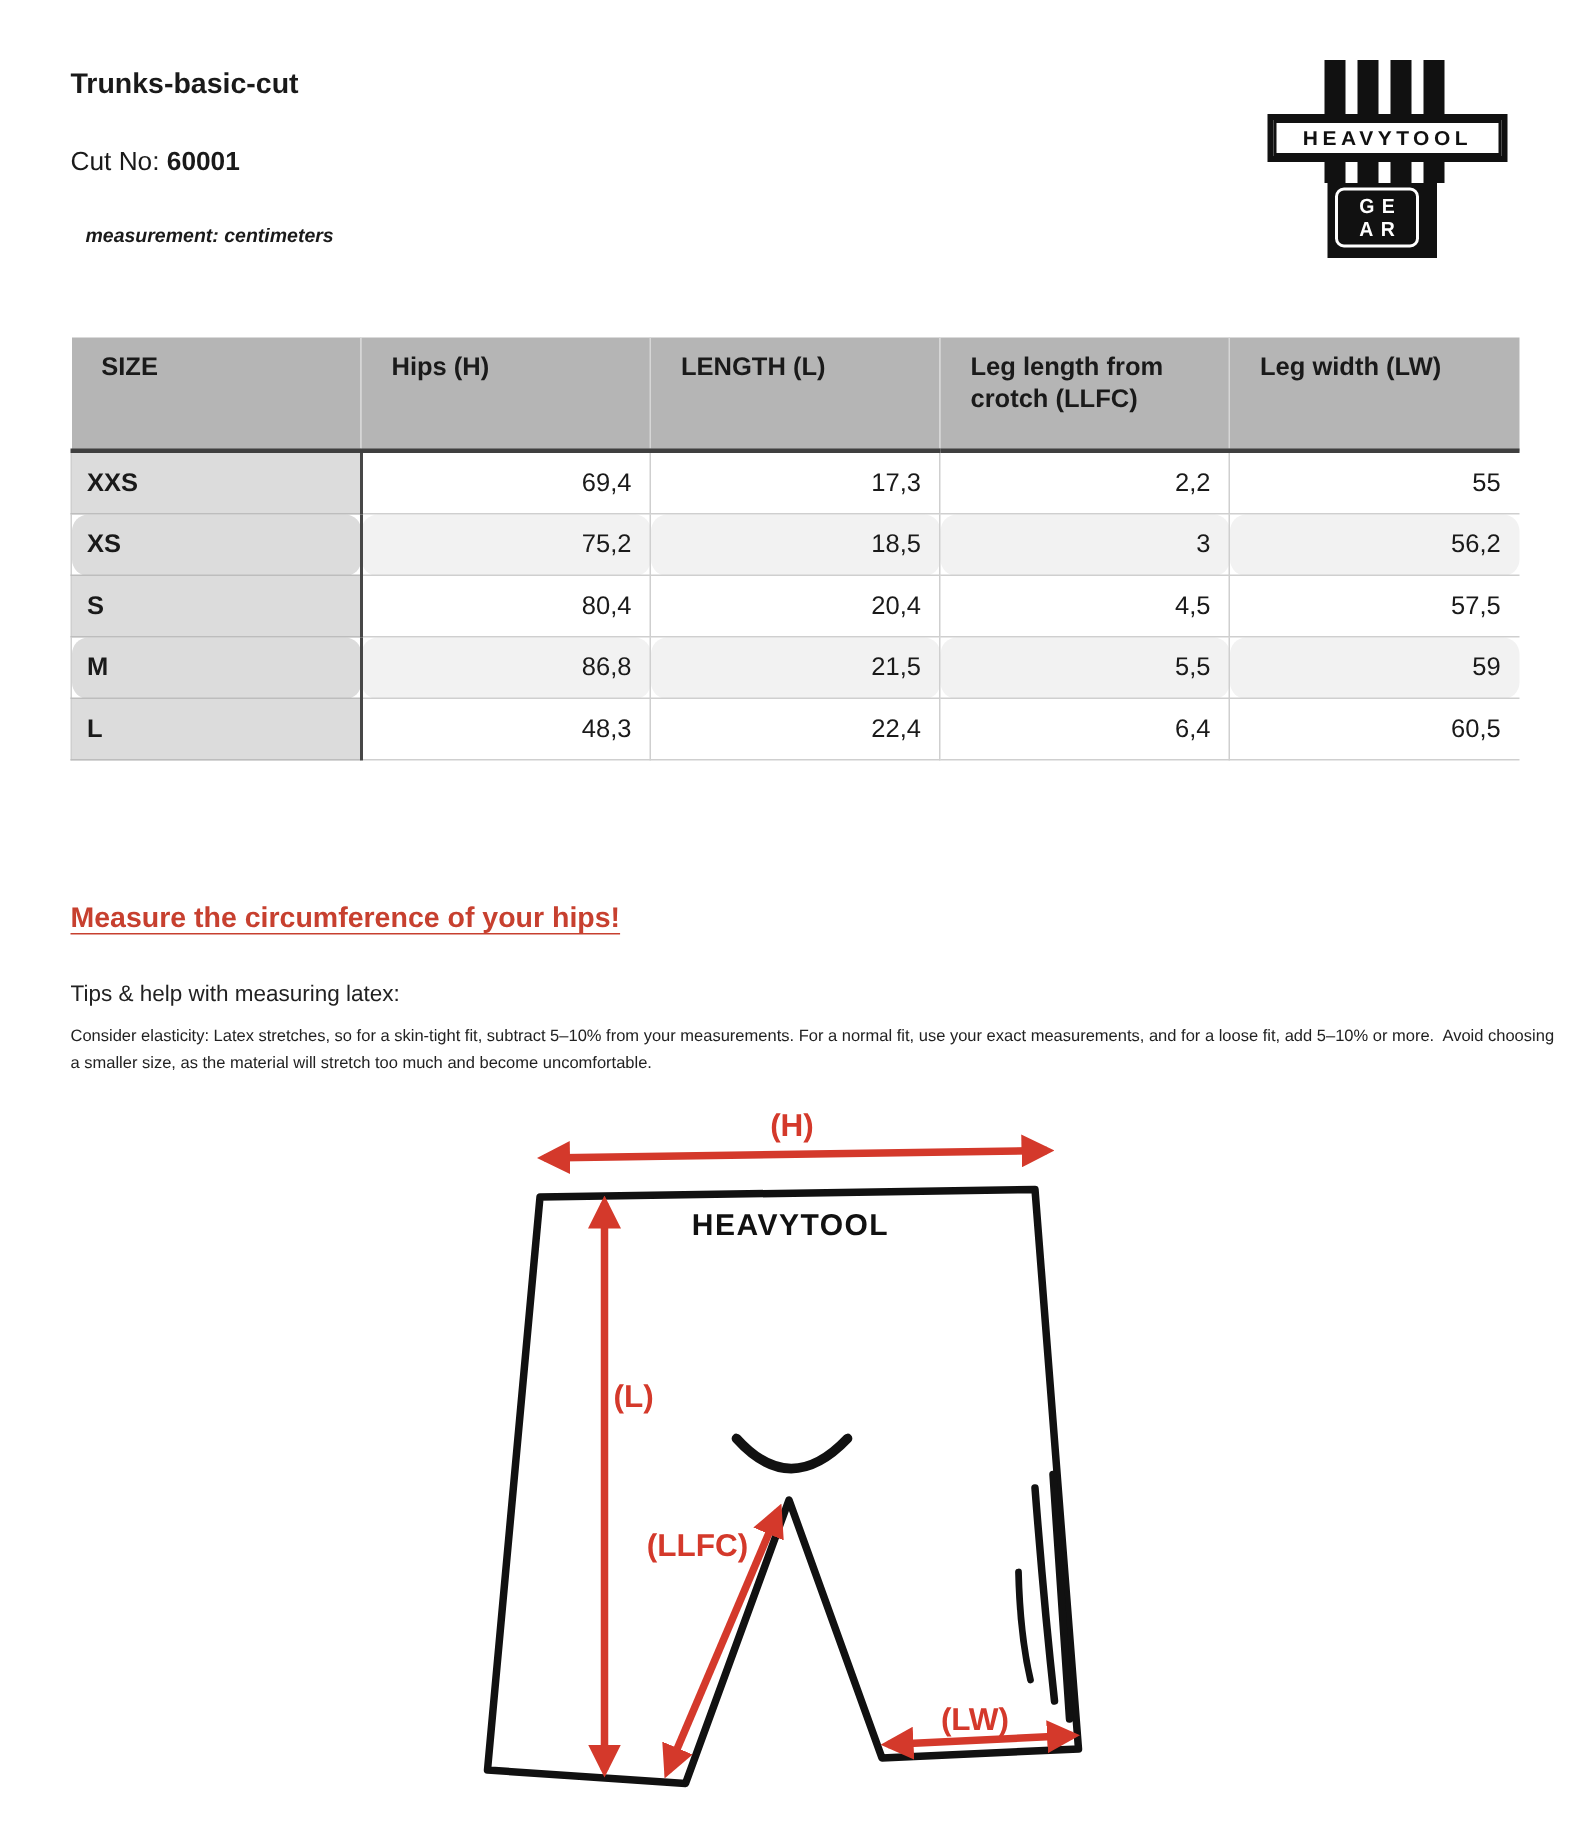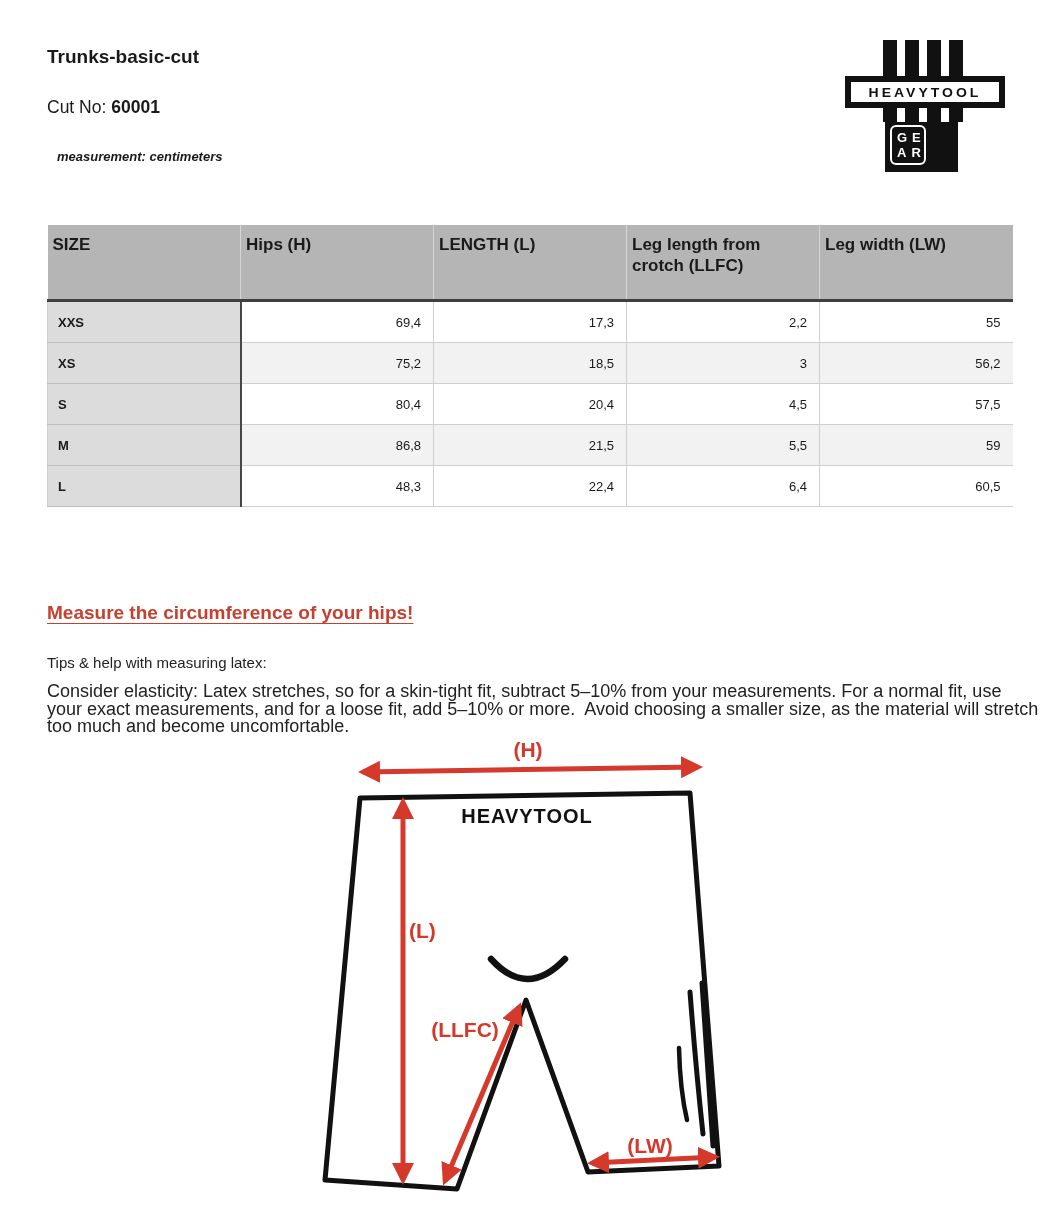--- a/index.html
+++ b/index.html
@@ -27,59 +27,59 @@
   .logo .band-inner{
     position:absolute;left:4px;right:4px;top:4px;bottom:4px;background:#fff;
     border:2px solid #111;display:flex;align-items:center;justify-content:center;
   }
   .logo .band-text{
     font-size:14px;font-weight:bold;letter-spacing:3px;color:#111;
     transform:scaleY(0.95);white-space:nowrap;
   }
   .logo .square{position:absolute;left:40px;top:94px;width:73px;height:50px;background:#111;}
   .logo .gear-box{
-    position:absolute;left:5px;top:3px;width:36px;height:40px;box-sizing:border-box;
+    position:absolute;left:5px;top:3px;width:56px;height:40px;box-sizing:border-box;
     border:2px solid #fff;border-radius:6px;display:flex;flex-direction:column;
-    justify-content:center;
+    align-items:center;justify-content:center;
   }
   .logo .gear-line{
     color:#fff;font-weight:bold;font-size:13px;letter-spacing:5px;line-height:15px;
     text-indent:5px;transform:scaleY(1.05);
   }
 
   
   .size-table{left:47px;top:225px;width:965px;border-collapse:collapse;table-layout:fixed;}
   .size-table col{width:193px;}
   .size-table th{
     background:#b5b5b5;height:65px;vertical-align:top;text-align:left;
-    padding:9px 8px 0 5px;font-size:17px;font-weight:bold;
+    padding:9px 8px 0 20px;font-size:17px;font-weight:bold;
     border-bottom:3px solid #3f3f3f;border-left:1px solid #d6d6d6;line-height:21px;
   }
   .size-table th:first-child{border-left:none;}
   .size-table td{
-    height:40px;font-size:13px;padding:0 12px 0 0;text-align:right;
+    height:40px;font-size:17px;padding:0 12px 0 0;text-align:right;
     border-bottom:1px solid #cfcfcf;border-right:1px solid #cfcfcf;background:#fff;
   }
   .size-table td:last-child{border-right:none;}
   .size-table td.size-col{
     background:#dcdcdc;text-align:left;font-weight:bold;padding:0 0 0 10px;
     border-right:2px solid #474747;border-left:1px solid #cfcfcf;
     border-bottom:1px solid #bdbdbd;
   }
-  .size-table tr.alt td{background:#f2f2f2;}
+  .size-table tr.alt td{background:#f2f2f2;border-radius:11px;}
   .size-table tr.alt td.size-col{background:#dcdcdc;}
 
   
   .tips-heading{
     left:47px;top:602px;font-size:19px;font-weight:bold;color:#c7402f;
     text-decoration:underline;text-underline-offset:4px;
   }
   .tips-intro{left:47px;top:654px;font-size:15px;color:#222;}
   .tips-body{
-    left:47px;top:683px;width:992px;font-size:18px;line-height:17.5px;color:#222;
+    left:47px;top:683px;width:992px;font-size:11px;line-height:17.5px;color:#222;
     white-space:pre-wrap;
   }
 
   
   .diagram-svg{left:298px;top:733px;}
   .dg-label{font-weight:bold;font-size:21px;fill:#d4392b;}
   .dg-brand{font-weight:bold;font-size:20px;letter-spacing:1px;fill:#111;}
 </style>
 </head>
 <body>

